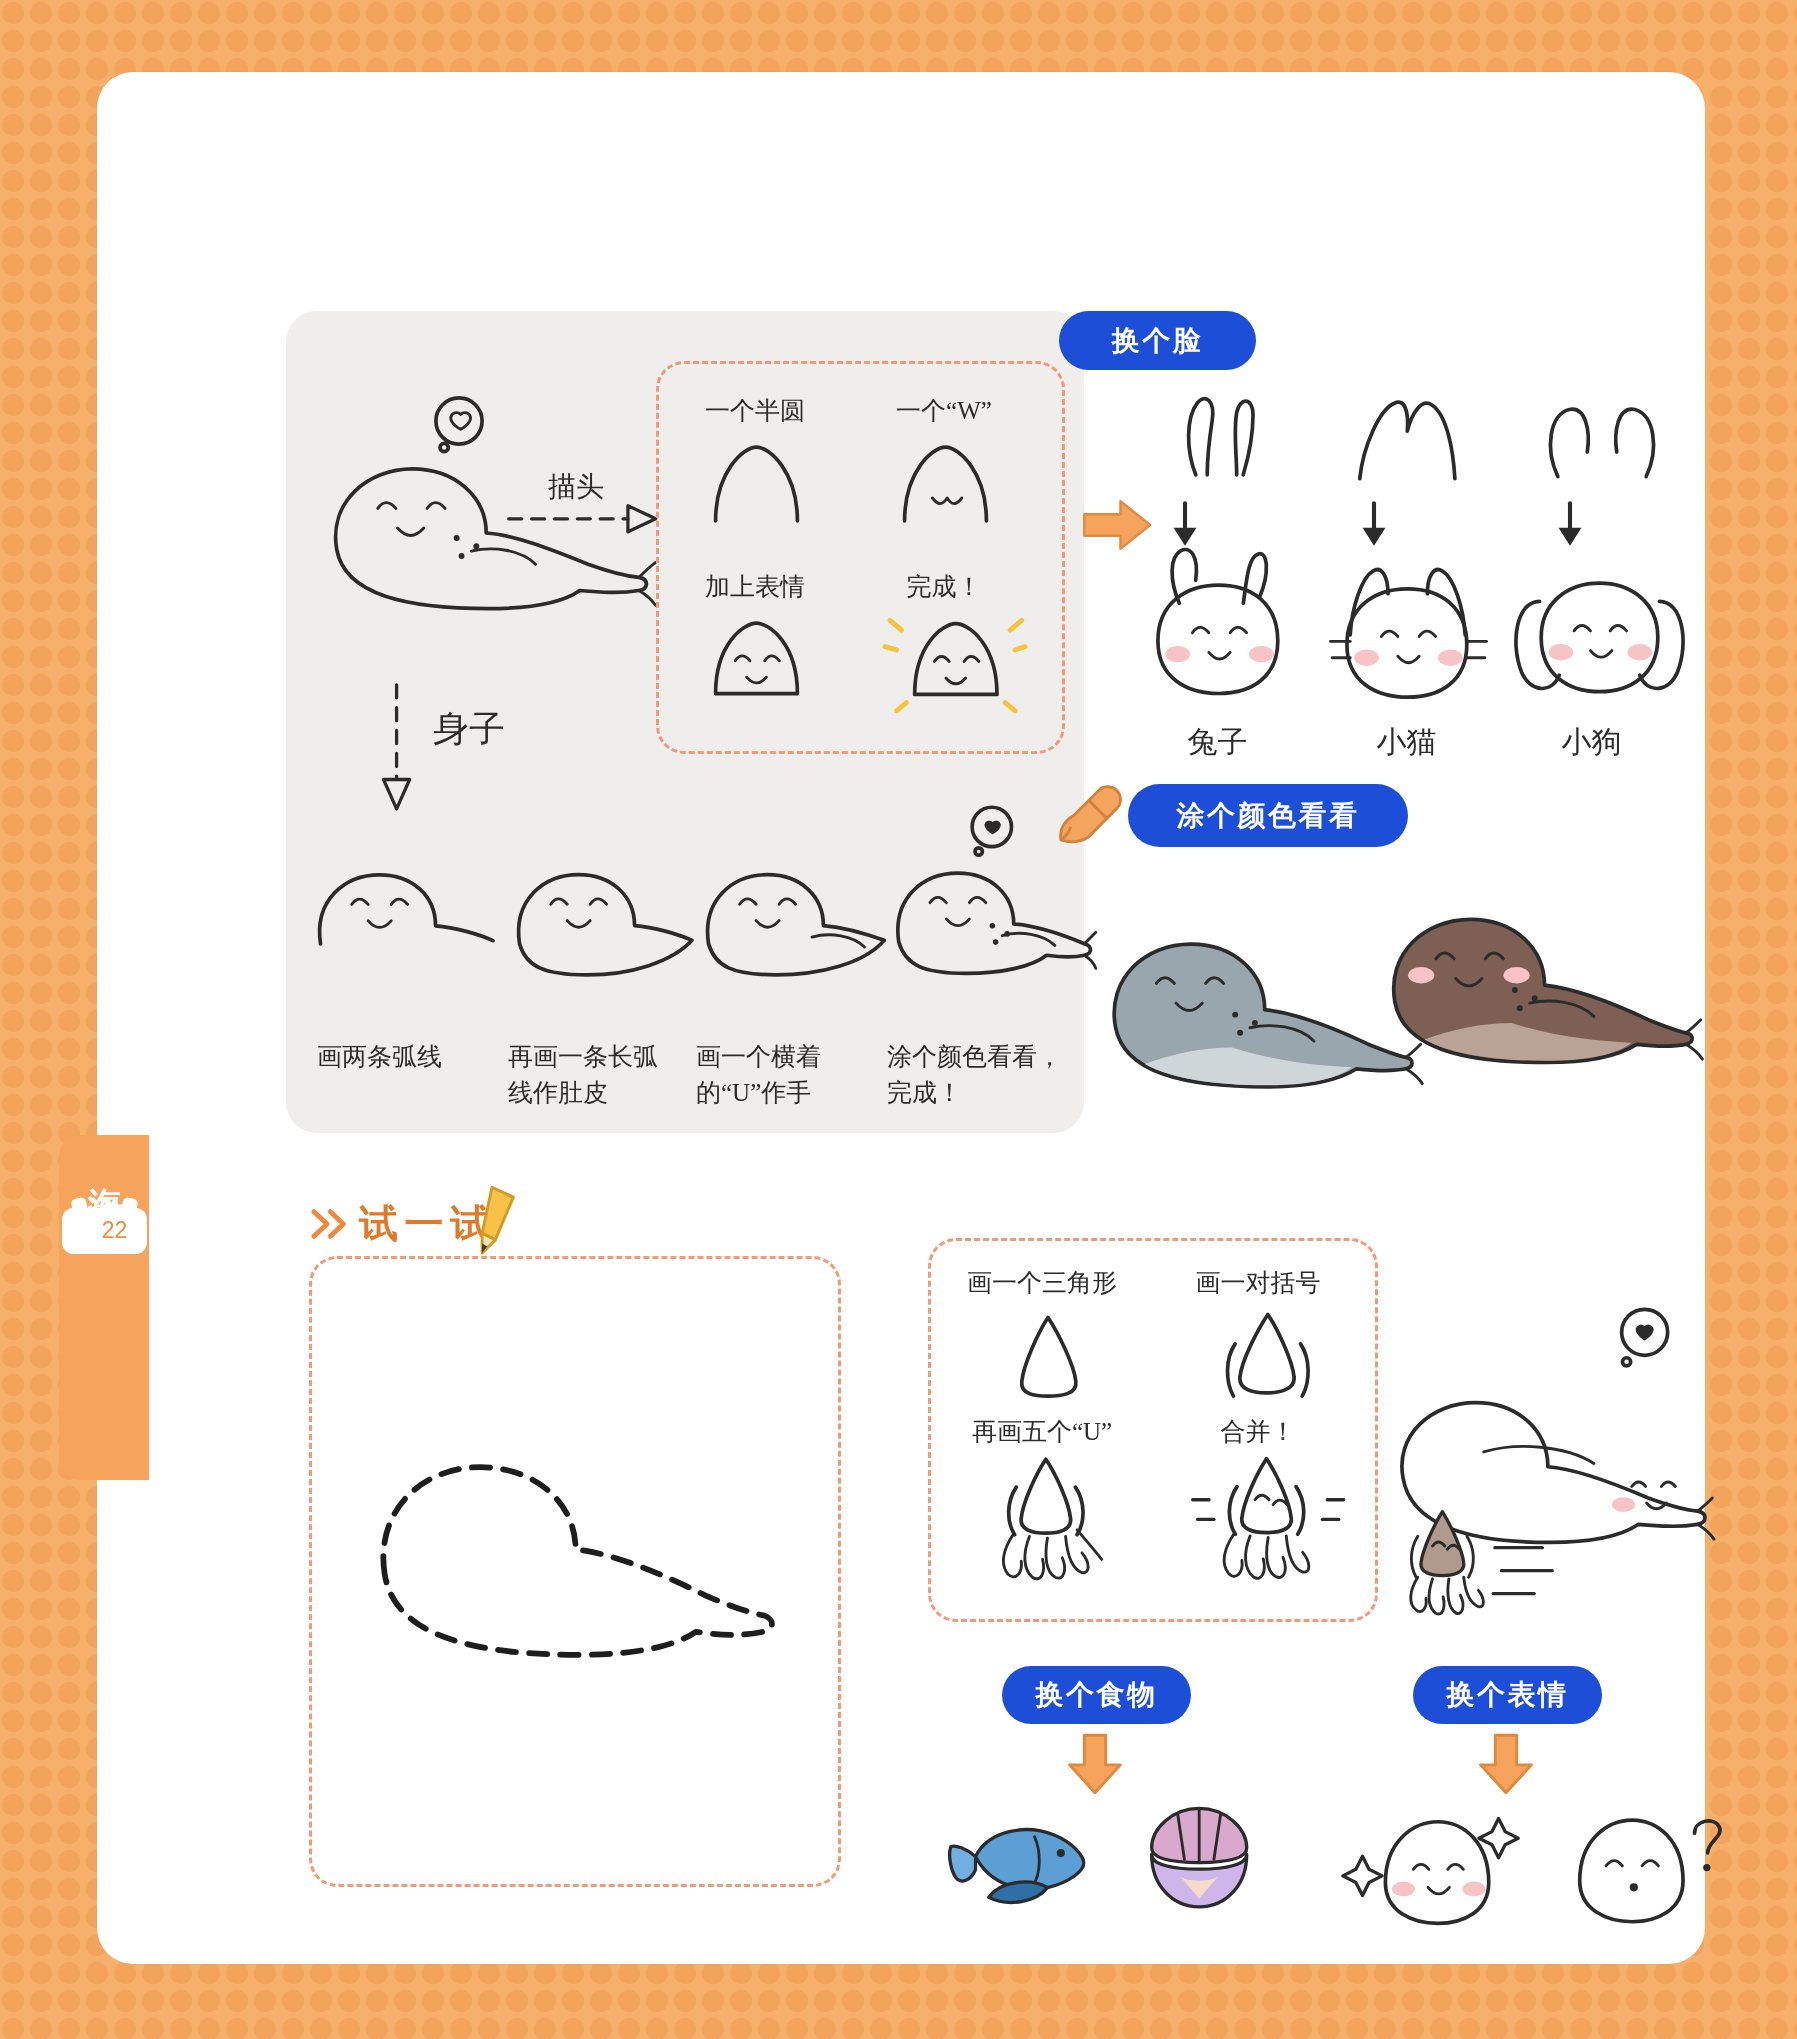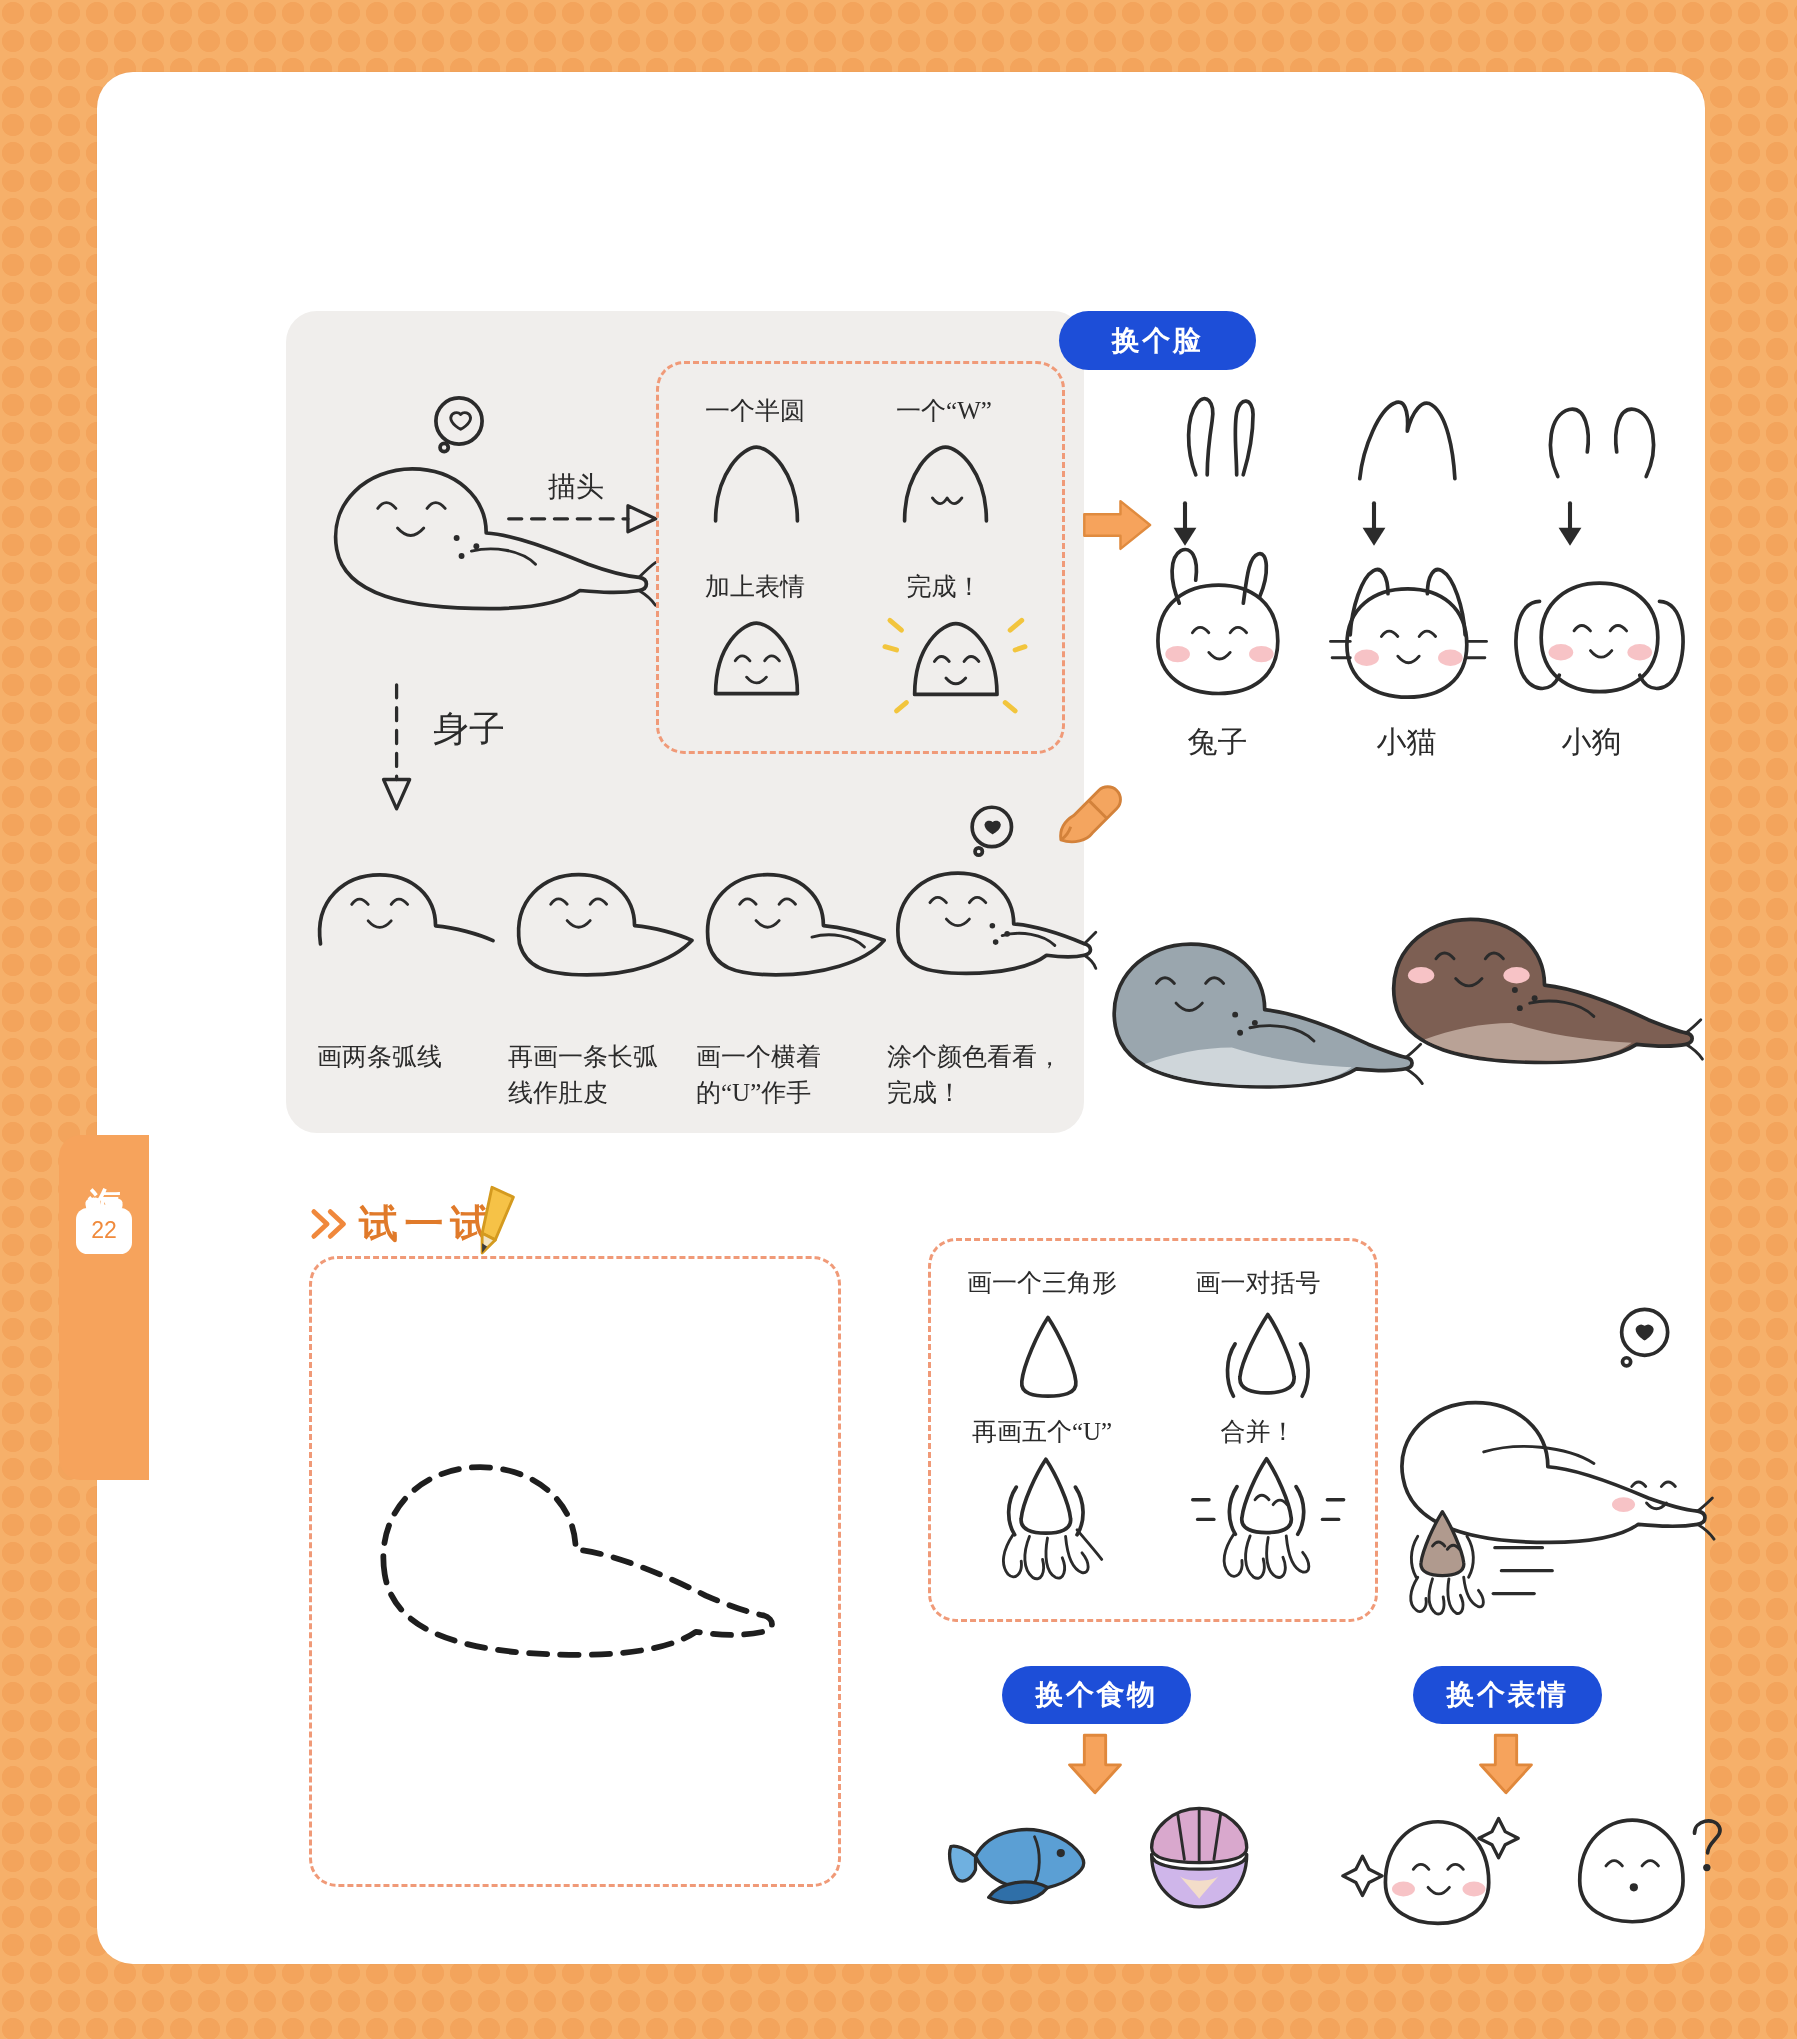--- a/index.html
+++ b/index.html
@@ -28,23 +28,24 @@
     background:#f6a35c;border-radius:21.4px 0 0 21.4px;
     display:flex;flex-direction:column;align-items:center;justify-content:flex-start;
     padding-top:25px;box-sizing:border-box;
   }
   .side-tab .vtext{
     writing-mode:vertical-rl;
     font-size:35px;color:#fff;letter-spacing:8.2px;font-weight:bold;
     font-family:"Liberation Serif","DejaVu Serif",serif;
   }
   .side-tab .pagenum{
-    margin-top:15px;width:56px;height:46px;background:#fff;border-radius:11.5px;
+    margin-top:15px;width:64px;height:46px;background:#fff;border-radius:11.5px;
     color:#f08a3c;font-size:23px;display:flex;align-items:center;justify-content:center;
     position:relative;
+    padding-left:21px;
   }
   .side-tab .pagenum:before,.side-tab .pagenum:after{
     content:"";position:absolute;top:-10px;width:15px;height:16.4px;background:#fff;border-radius:5px 5px 0 0;
   }
   .side-tab .pagenum:before{left:10px;transform:rotate(-12deg);}
   .side-tab .pagenum:after{right:10px;transform:rotate(12deg);}
 
   
   .tag{
     position:absolute;background:#1d4ed8;color:#fff;border-radius:822px;
@@ -270,20 +271,21 @@
     <ellipse class="blush" cx="68" cy="122" rx="15" ry="10"></ellipse>
     <ellipse class="blush" cx="164" cy="122" rx="15" ry="10"></ellipse>
   </svg>
   <div class="cap cap-c" style="left:1400px;top:648px;width:189px;font-size:30px;">小狗</div>
 
   <svg style="position:absolute;left:954px;top:707px;" width="74" height="74" viewBox="0 0 90 90">
     <path d="M12 74 C10 60 18 50 28 44 L58 14 C64 8 74 8 80 14 C86 20 86 30 80 36 L50 66 C44 74 28 80 12 74 Z" fill="#f4a55f" stroke="#d3823b" stroke-width="3.5" stroke-linejoin="round"></path>
     <path d="M46 26 L68 48" stroke="#d3823b" stroke-width="3.5"></path>
     <path d="M12 74 C18 70 22 64 24 58" stroke="#d3823b" stroke-width="3.5" fill="none"></path>
   </svg>
+  <div class="tag" style="left:1031px;top:712px;width:280px;height:63px;">涂个颜色看看</div>
 
   <svg style="position:absolute;left:1003px;top:831px;" width="313" height="197" viewBox="0 0 380 240">
     <path d="M18 150 C8 92 54 50 110 50 C164 50 200 86 200 130 C236 134 284 152 326 172 C346 180 362 186 372 188 C382 190 382 200 372 202 C352 206 330 204 312 202 C290 216 254 224 202 224 C104 224 28 208 18 150 Z" fill="#9aa6ae" stroke="#2b2b2b" stroke-width="4.5" stroke-linejoin="round"></path>
     <path d="M160 176 C210 192 262 198 306 200 C288 214 254 222 202 222 C140 222 86 214 54 196 C86 184 124 176 160 176 Z" fill="#cfd6da" stroke="none"></path>
     <path class="ink-thin" d="M372 188 C380 182 386 176 390 172"></path>
     <path class="ink-thin" d="M372 202 C382 208 388 214 392 220"></path>
     <path class="ink-thin" d="M68 98 q10 -14 22 0"></path>
     <path class="ink-thin" d="M128 98 q10 -14 22 0"></path>
     <path class="ink-thin" d="M92 122 q16 18 32 0"></path>
     <path class="ink-thin" d="M182 152 C208 146 242 150 260 168"></path>

